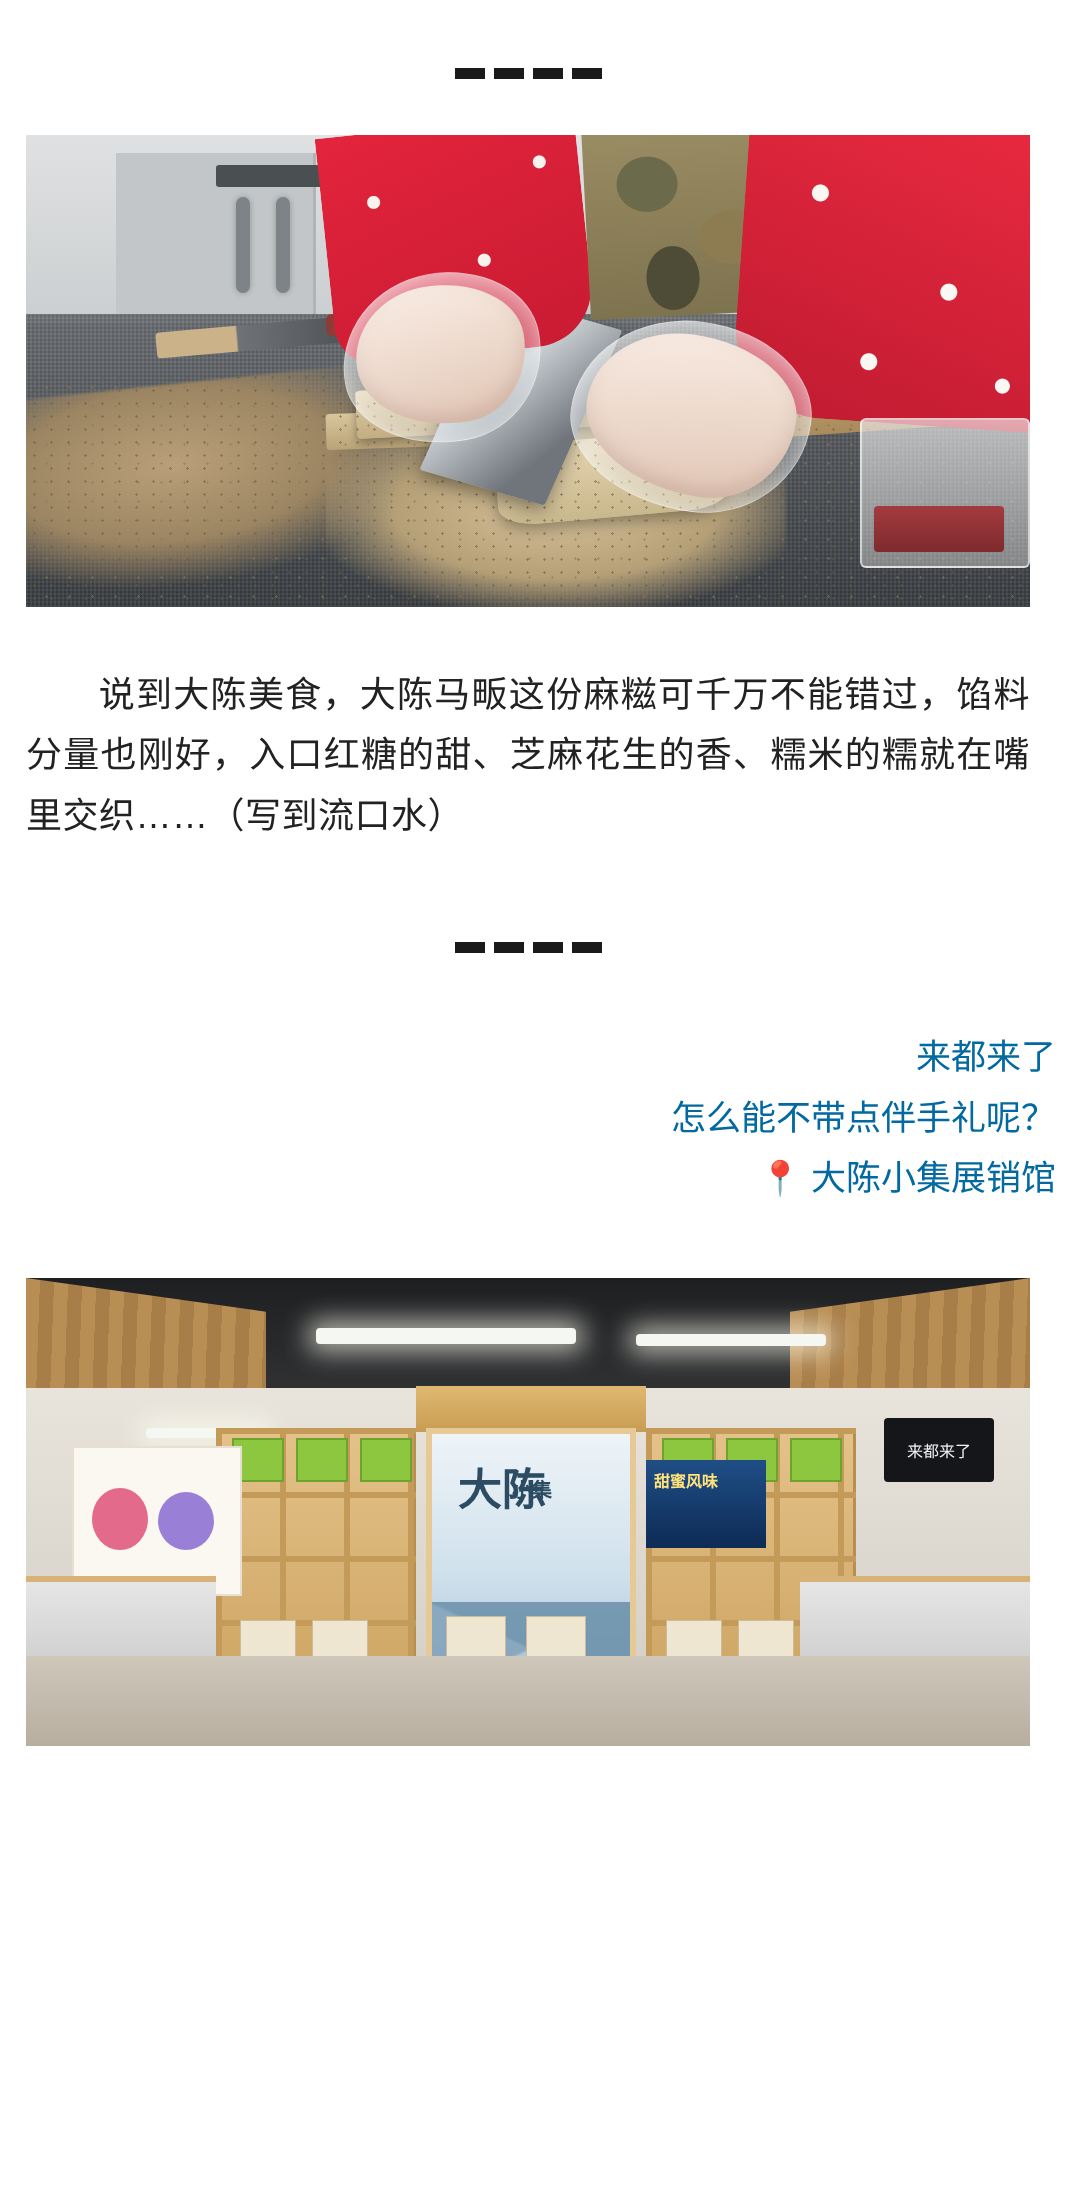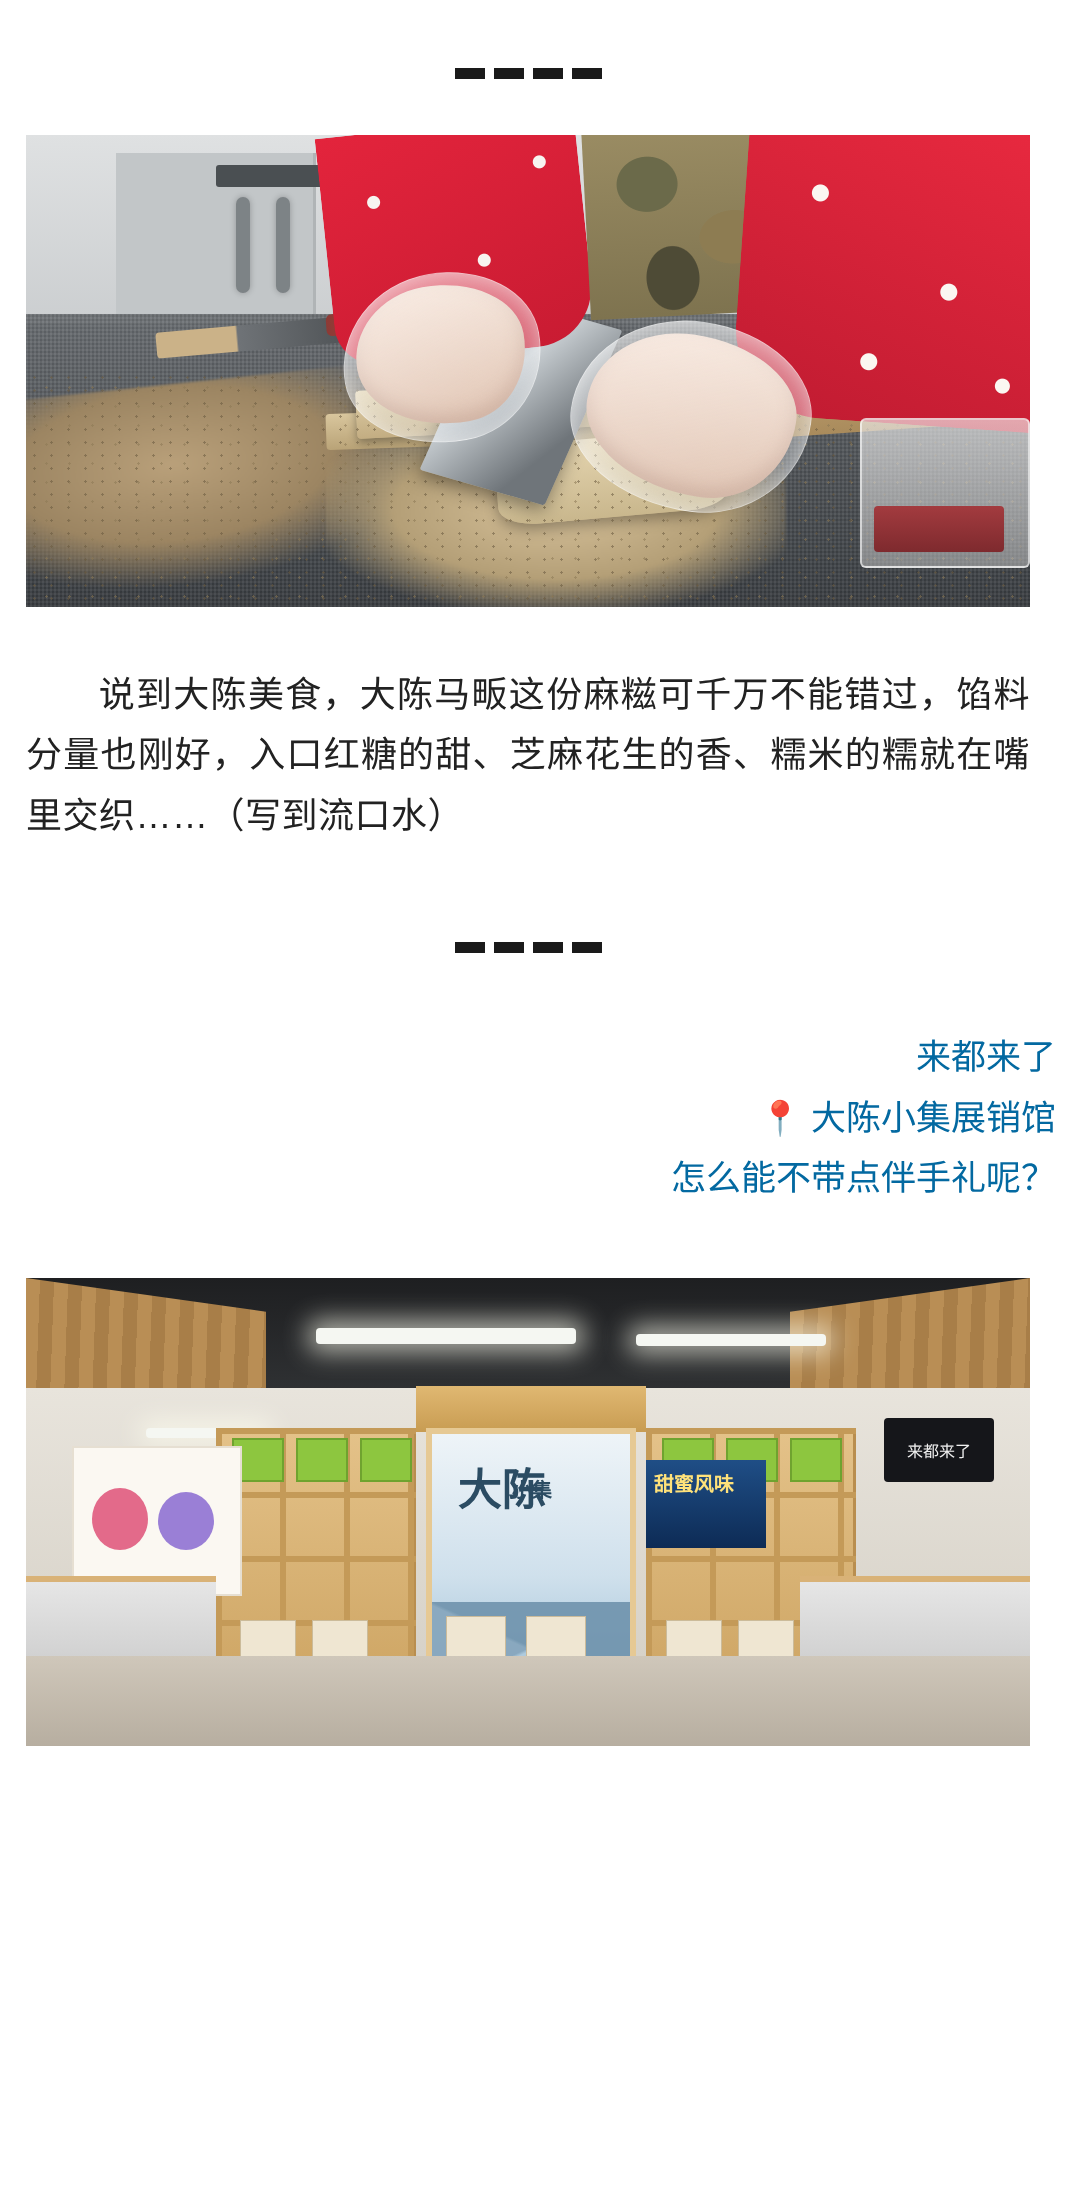--- a/index.html
+++ b/index.html
@@ -280,21 +280,21 @@
     background: linear-gradient(180deg,#e0b872,#c89c52);
   }
   .p2 .green-box {
     position:absolute; width:52px; height:44px; background:#8dc63f; border:2px solid #6fa32f;
   }
   .p2 .sign-dark {
     position:absolute; left:620px; top:182px; width:120px; height:88px;
     background: linear-gradient(180deg,#1f4e86,#0d2b55);
   }
   .p2 .sign-dark .t {
-    color:#ffe27a; font-size:20px; font-weight:bold; padding:12px 8px; line-height:1.2;
+    color:#ffe27a; font-size:16px; font-weight:bold; padding:12px 8px; line-height:1.2;
     font-family:"Liberation Serif","DejaVu Serif",serif;
   }
   .p2 .wall-sign {
     position:absolute; right:36px; top:140px; width:110px; height:64px;
     background:#15161a; border-radius:4px; color:#f0f0f0;
     display:flex; align-items:center; justify-content:center;
     font-size:16px; font-family:"Liberation Serif","DejaVu Serif",serif;
   }
   .p2 .poster-left {
     position:absolute; left:46px; top:168px; width:170px; height:150px;
@@ -385,22 +385,22 @@
 
   <div class="divider mid">
     <span class="dash"></span>
     <span class="dash"></span>
     <span class="dash"></span>
     <span class="dash"></span>
   </div>
 
   <div class="center-lines">
     <span class="line">来都来了</span>
+    <span class="line">怎么能不带点伴手礼呢？</span>
     <span class="line"><span class="pin">📍</span> <span>大陈小集展销馆</span></span>
-    <span class="line">怎么能不带点伴手礼呢？</span>
   </div>
 
   <div class="photo-wrap second">
     <div class="photo p2">
       <div class="ceiling"></div>
       <div class="ceiling-wood"></div>
       <div class="ceiling-wood r"></div>
       <div class="wall-back"></div>
       <div class="light l1"></div>
       <div class="light l2"></div>

